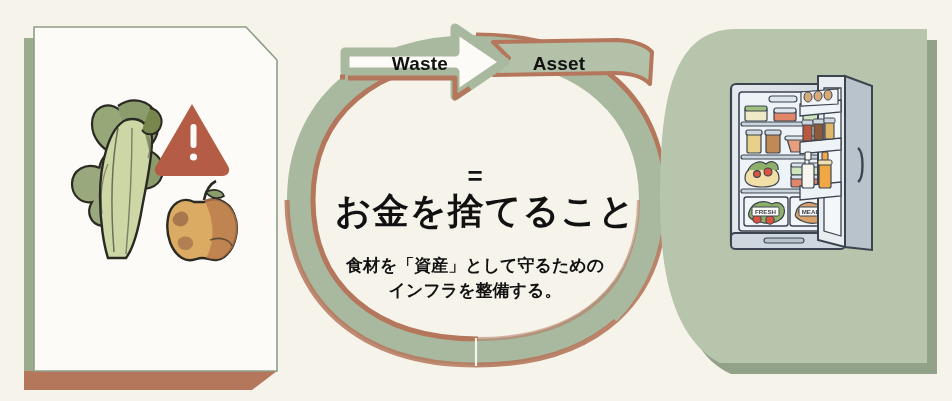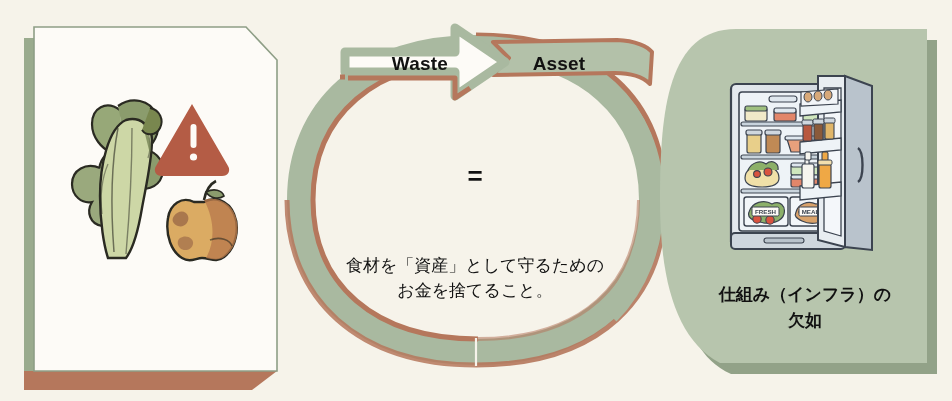--- a/index.html
+++ b/index.html
@@ -35,21 +35,21 @@
   #center-eq {
     left: 375px; top: 162px; width: 200px;
     font-size: 26px; line-height: 28px;
   }
   #center-line2 {
     left: 335px; top: 190px; width: 280px;
     font-size: 36px; letter-spacing: 1px; line-height: 42px;
   }
   #center-sub {
     left: 330px; top: 253px; width: 290px;
-    font-size: 17px; line-height: 25px; font-weight: 400;
+    font-size: 17px; line-height: 25px; font-weight: 700;
   }
   #left-caption {
     left: 38px; top: 281px; width: 224px;
     font-size: 17px; line-height: 24px;
   }
   #right-caption {
     left: 688px; top: 282px; width: 234px;
     font-size: 17px; line-height: 26px;
   }
 </style>
@@ -270,16 +270,16 @@
 
           <path d="M845,76 L845,247" fill="none" stroke="#3c4450" stroke-width="1.4" opacity=".55"></path>
         </g>
       </g>
     </g>
   </svg>
 
   <div class="txt" id="waste-label">Waste</div>
   <div class="txt" id="asset-label">Asset</div>
   <div class="txt" id="center-eq">=</div>
-  <div class="txt" id="center-sub"><span>食材を「資産」として守るための</span><br><span>お金を捨てること。</span></div>
-  <div class="txt" id="right-caption"><span>仕組み（インフラ）の</span><br><span>欠如</span></div>
+  <div class="txt" id="center-line2">お金を捨てること</div>
+  <div class="txt" id="center-sub"><span>食材を「資産」として守るための</span><br><span>インフラを整備する。</span></div>
 
 </div>
 
 </body></html>

